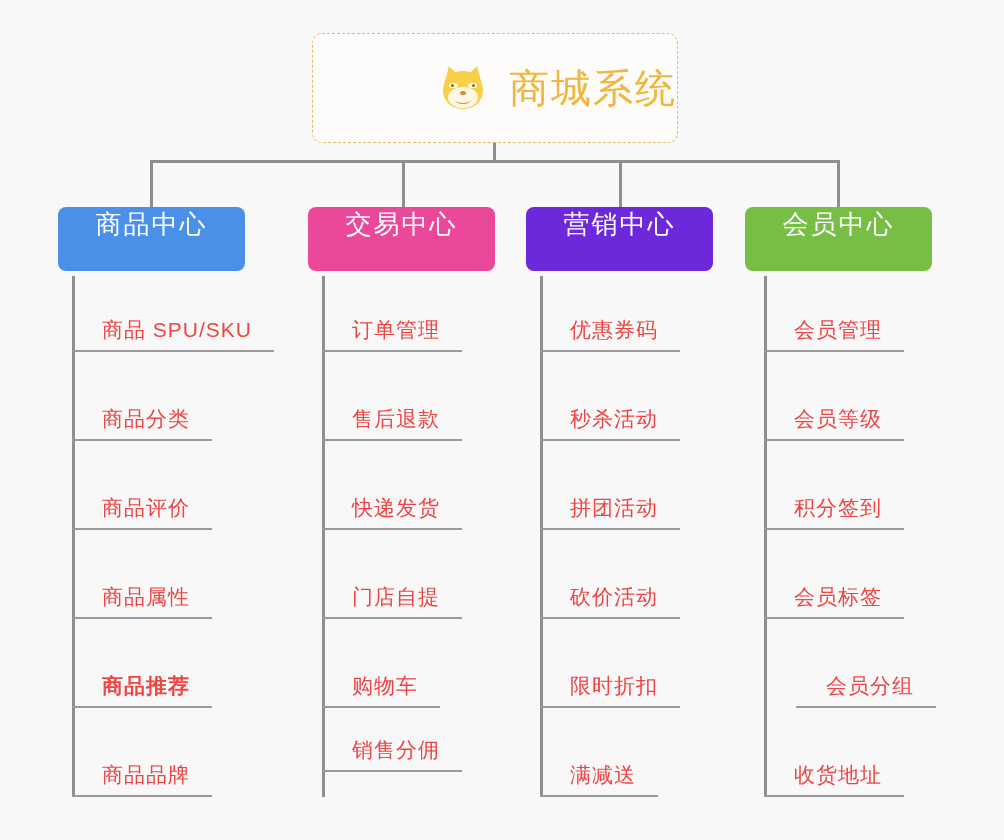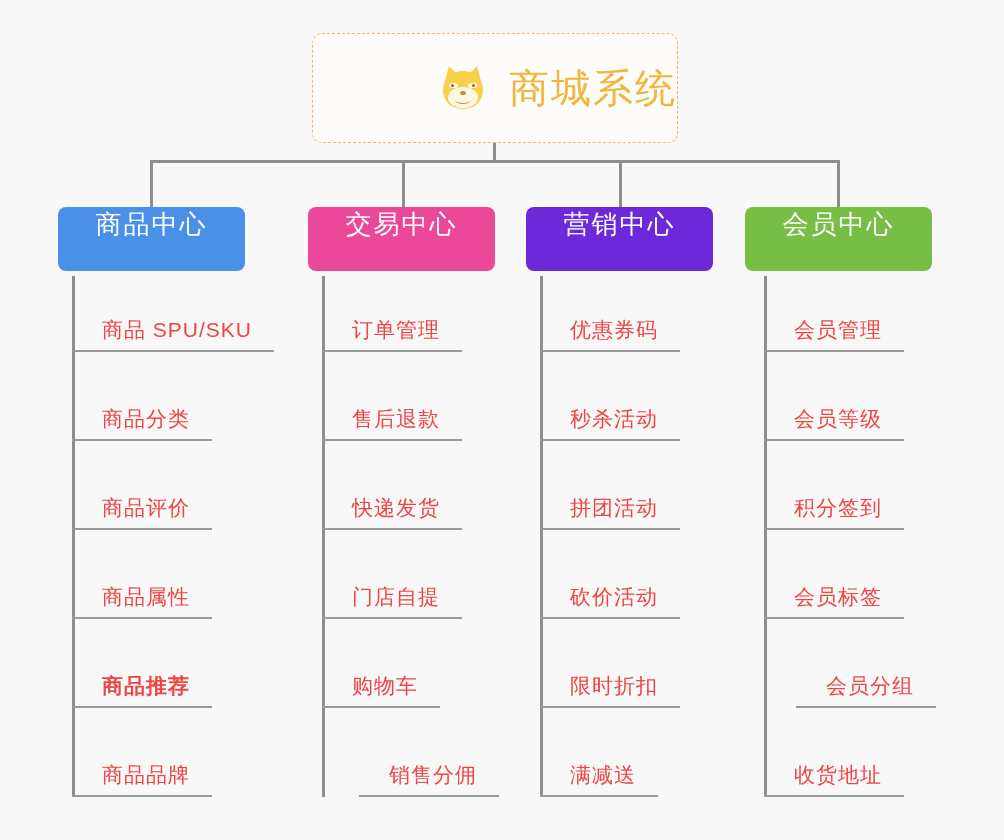--- a/index.html
+++ b/index.html
@@ -213,21 +213,21 @@
       </div>
       <div class="leaf" style="left: 322px; top: 442px;">
         <div class="leaf-inner">快递发货</div>
       </div>
       <div class="leaf" style="left: 322px; top: 531px;">
         <div class="leaf-inner">门店自提</div>
       </div>
       <div class="leaf" style="left: 322px; top: 620px;">
         <div class="leaf-inner">购物车</div>
       </div>
-      <div class="leaf" style="left: 322px; top: 709px; padding-left: 37px;">
+      <div class="leaf" style="left: 322px; top: 684px;">
         <div class="leaf-inner">销售分佣</div>
       </div>
       <div class="cat-header" style="left: 526px; width: 187px; background: #6d28d9;">
         <span>营销中心</span>
       </div>
       <div class="line v" style="left: 540px; top: 276px; height: 521px;"></div>
       <div class="leaf" style="left: 540px; top: 264px;">
         <div class="leaf-inner">优惠券码</div>
       </div>
       <div class="leaf" style="left: 540px; top: 353px;">

